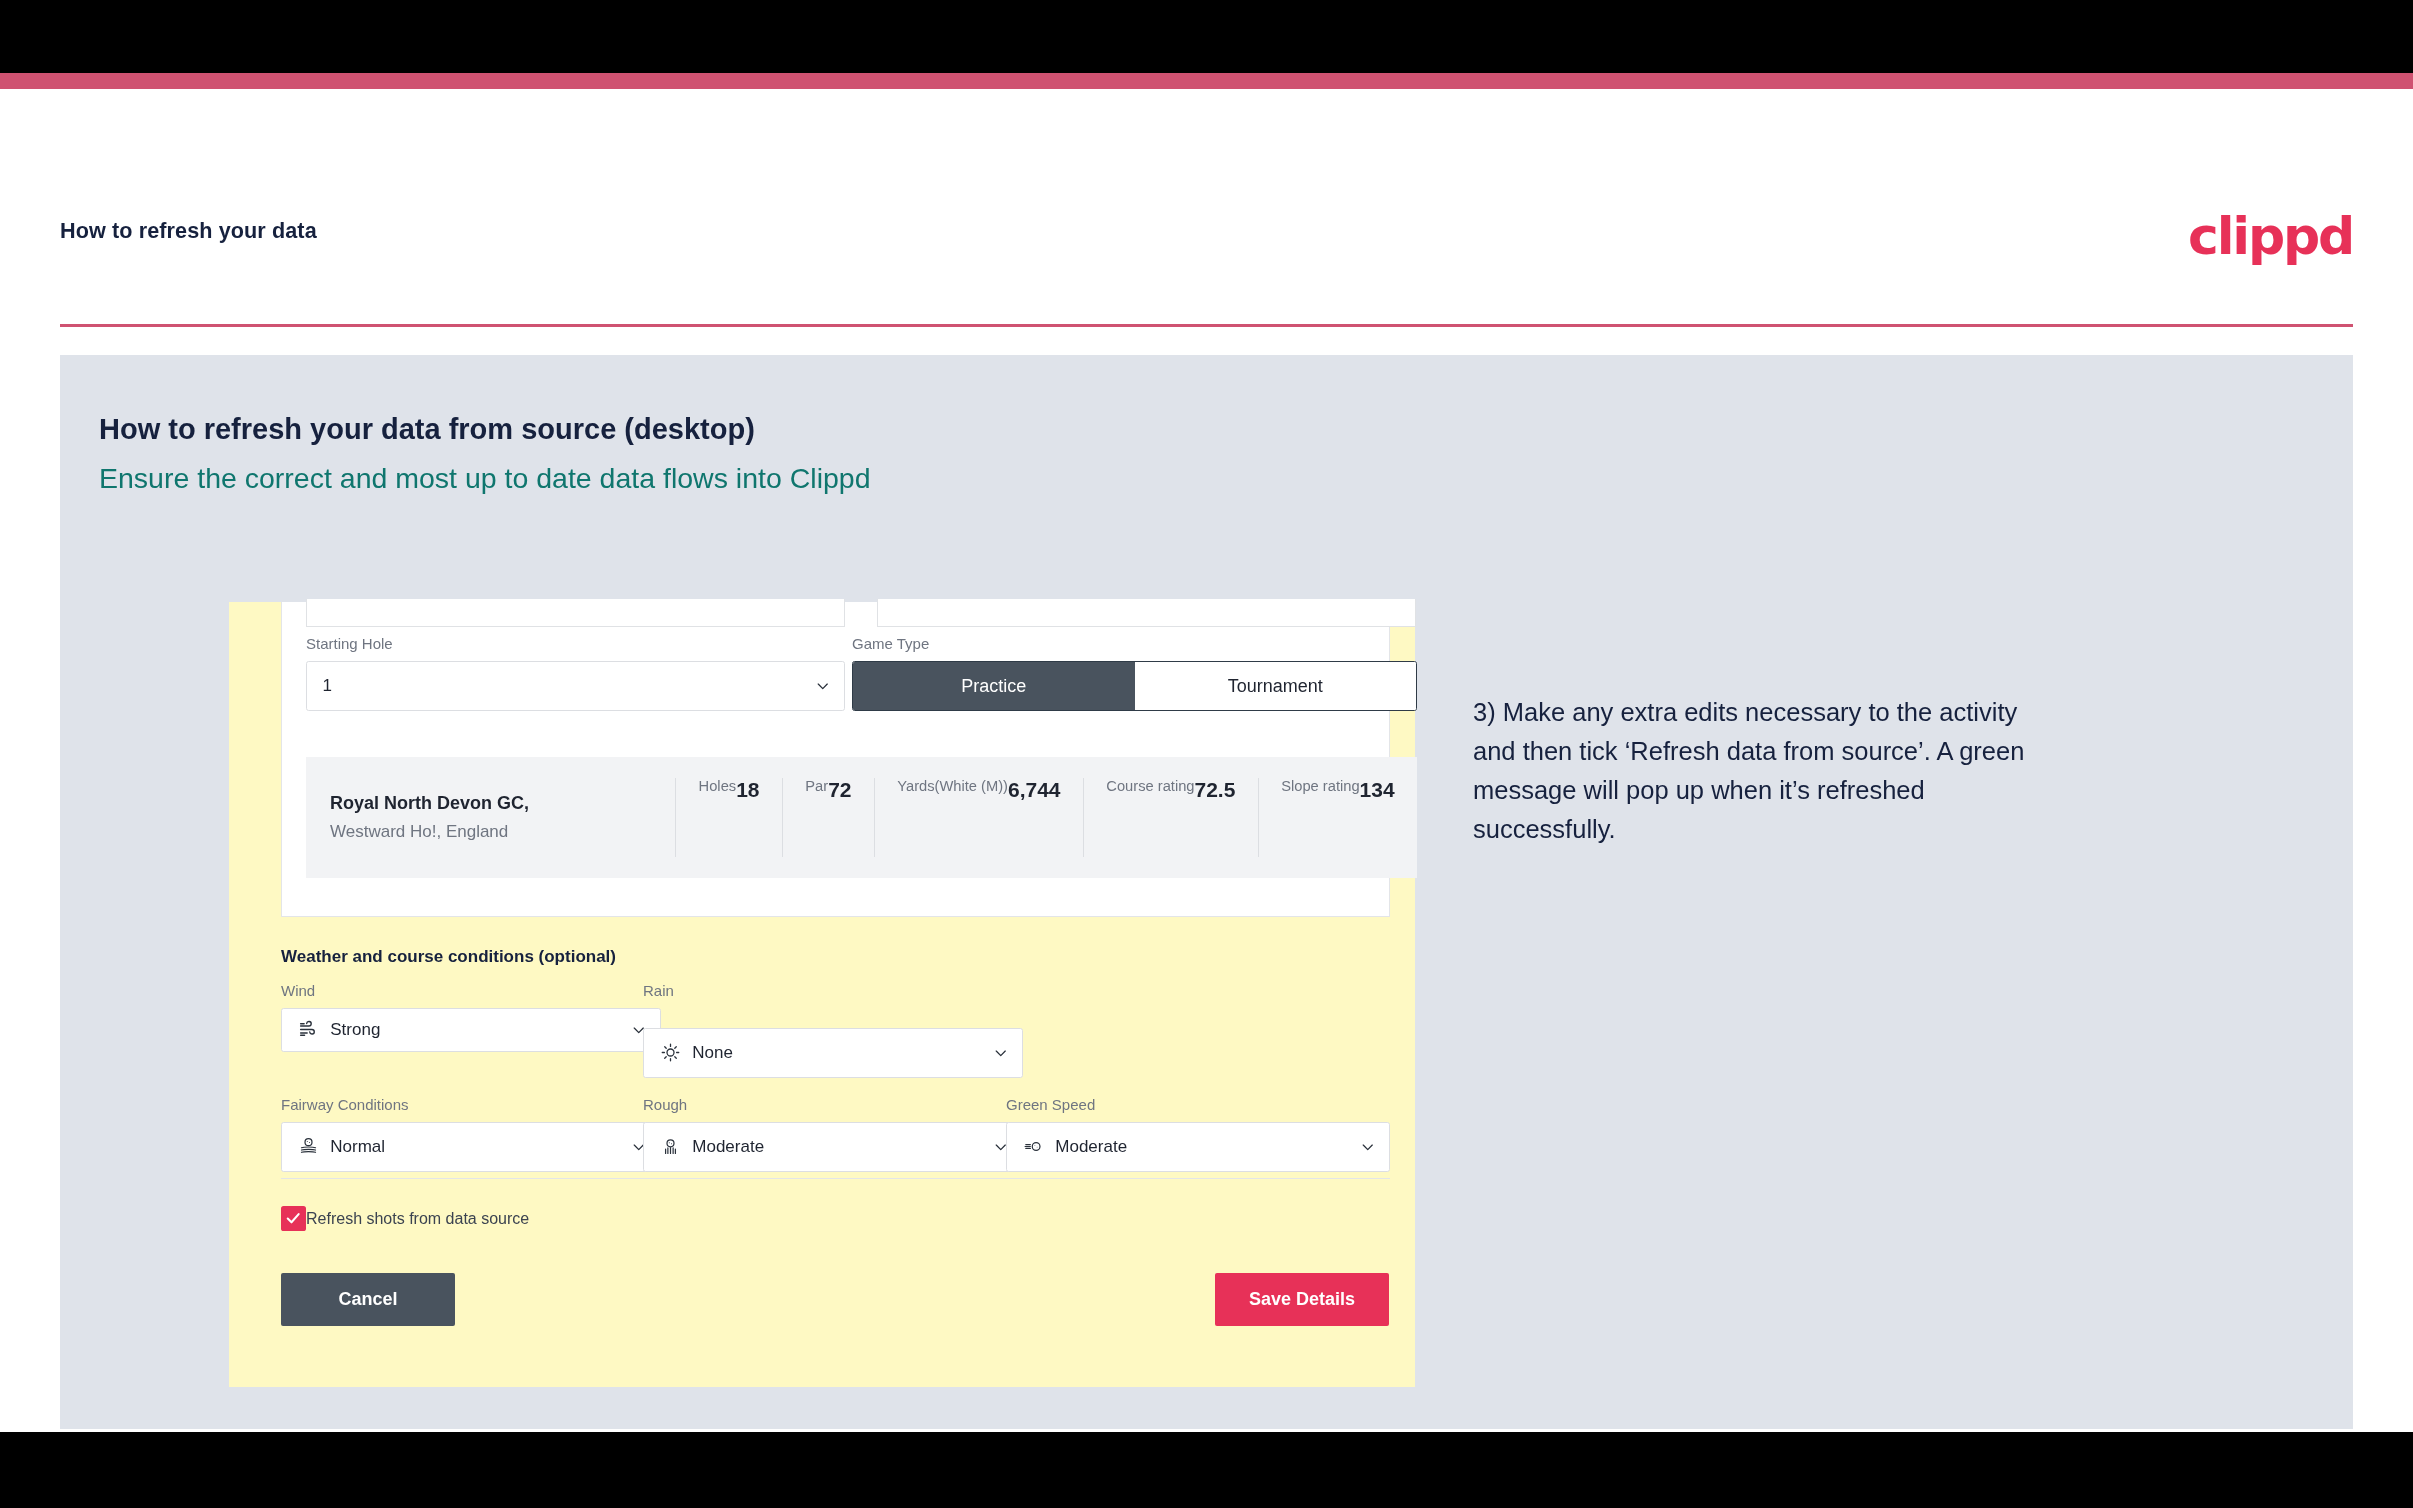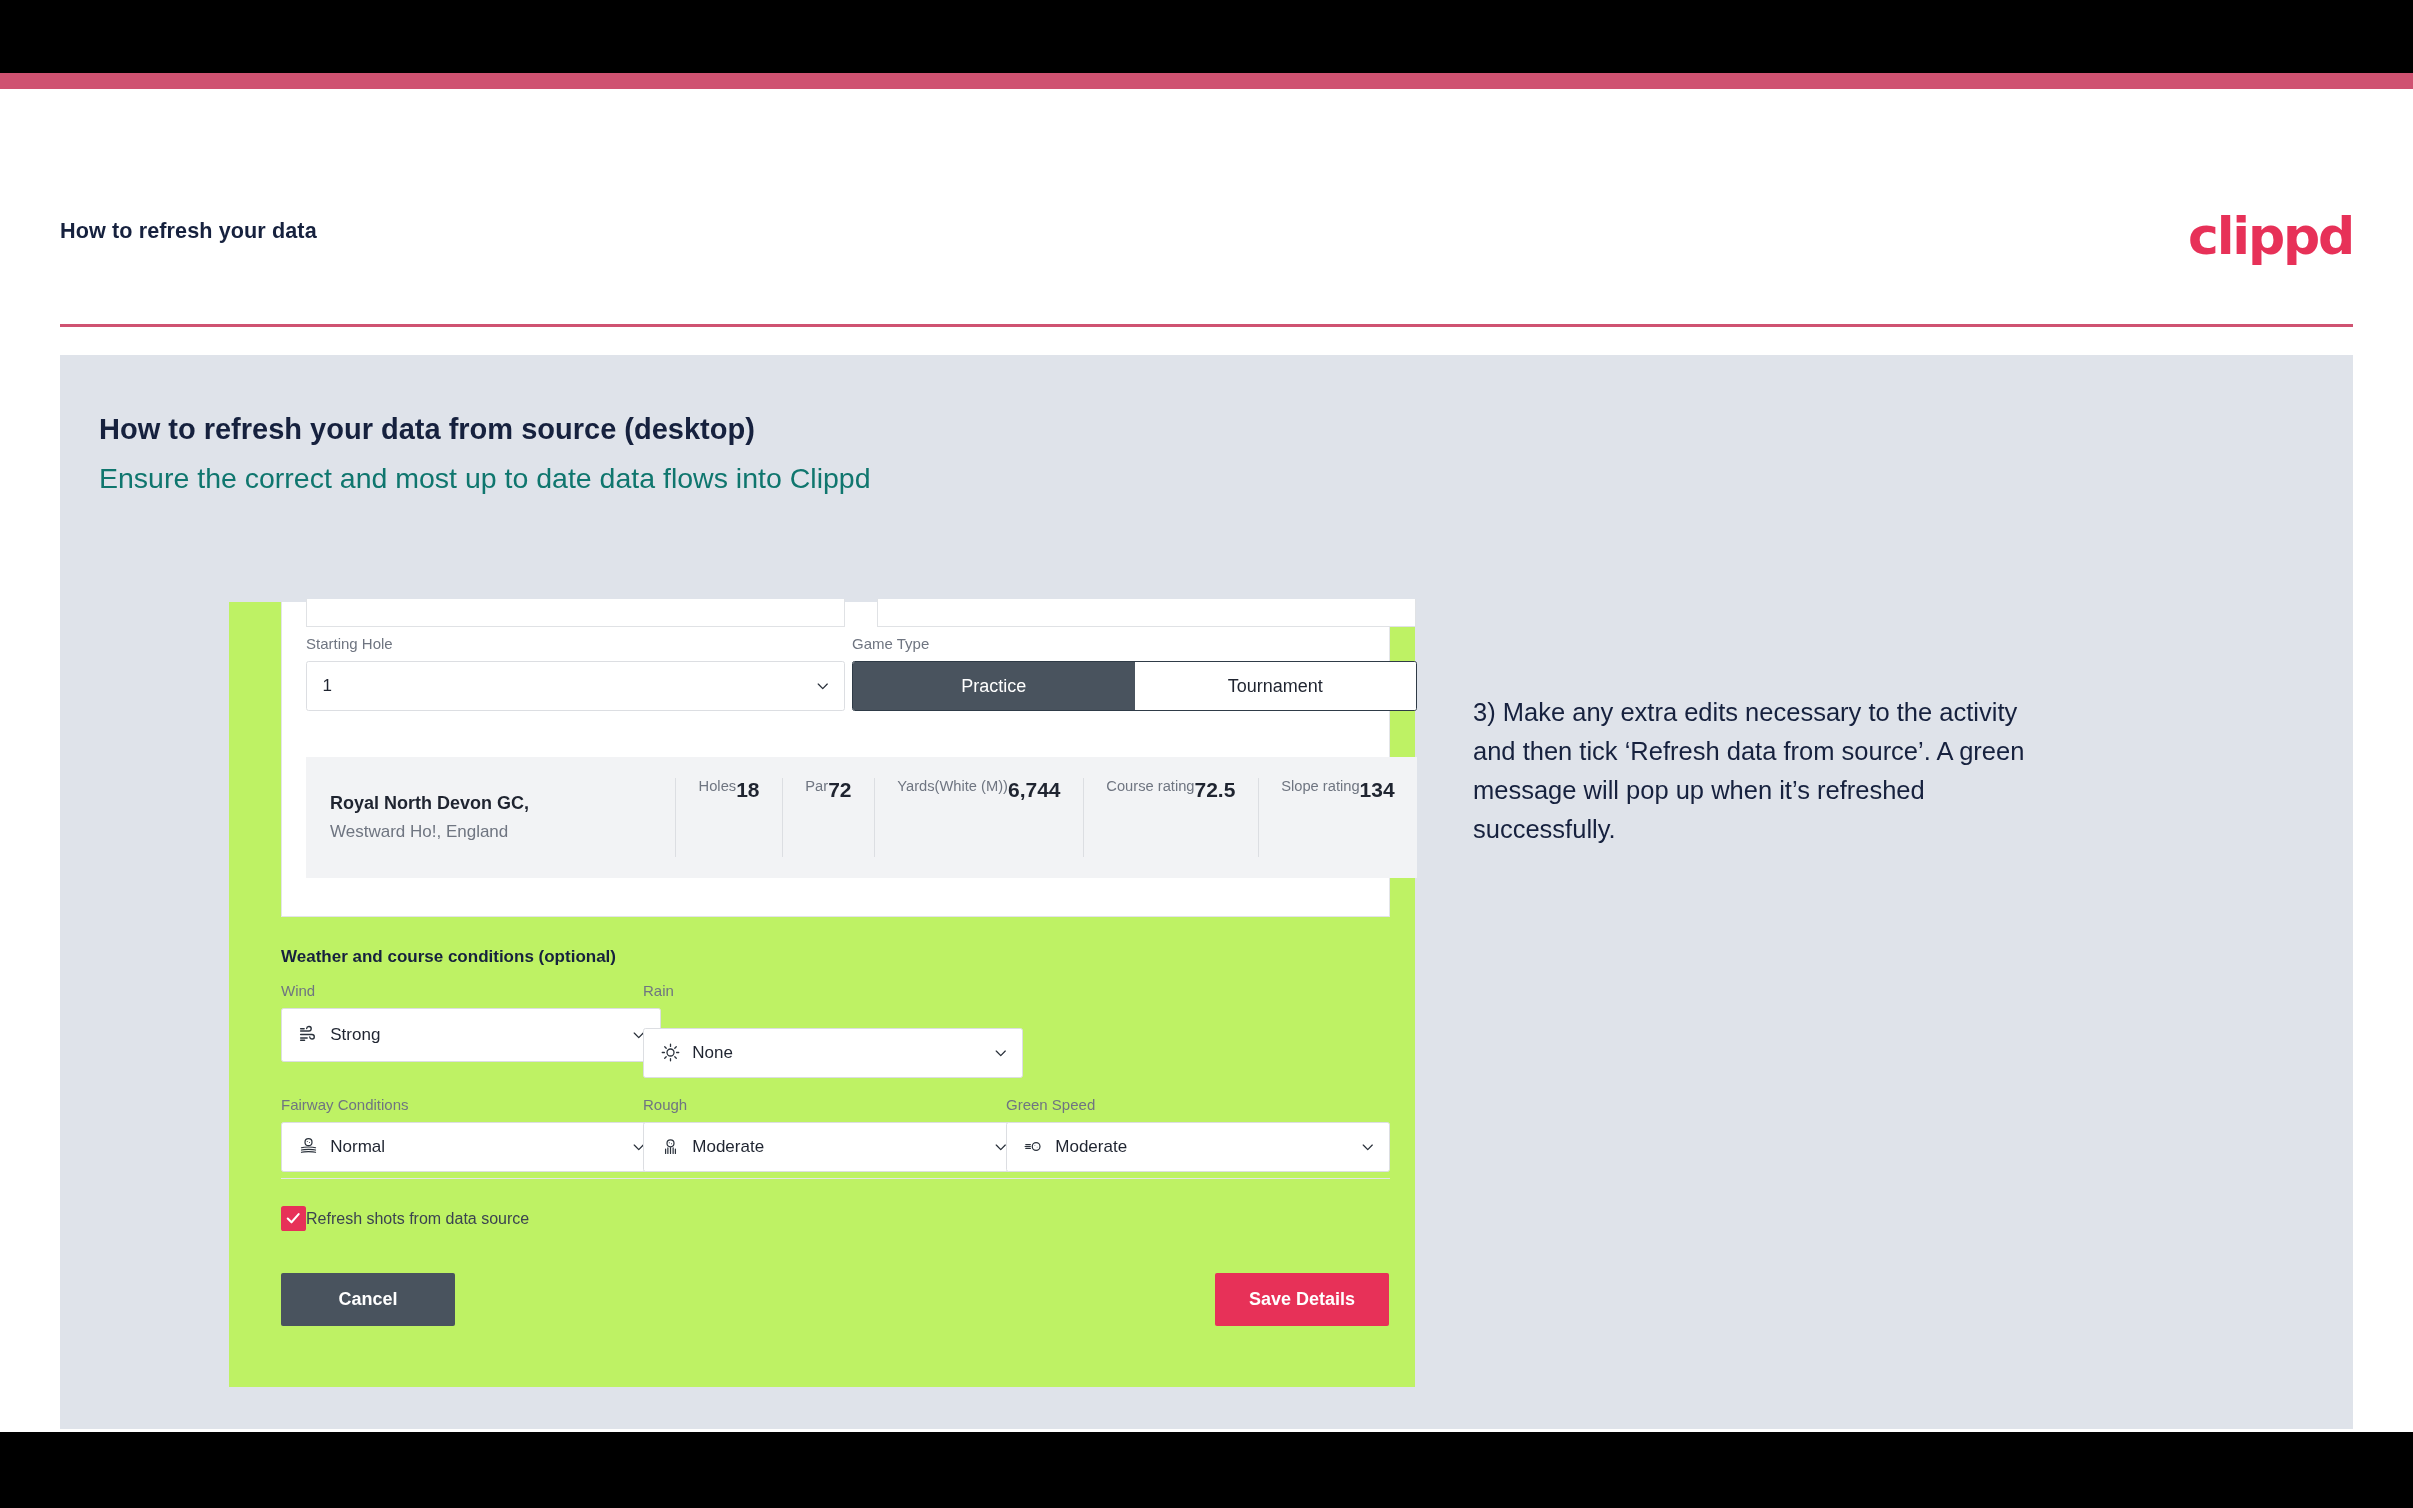--- a/index.html
+++ b/index.html
@@ -100,21 +100,21 @@
     font-size: 25.5px;
     line-height: 39px;
     color: #16213e;
   }
 
   
   .app-card {
     position: absolute;
     left: 229px; top: 513px;
     width: 1186px; height: 785px;
-    background: #bef264;
+    background: #fef9c3;
     box-sizing: border-box;
   }
   .app-inner {
     position: absolute;
     left: 26px; top: 0px;
     width: 1135px; height: 785px;
     box-sizing: border-box;
   }
 
   
@@ -399,21 +399,21 @@
           <div class="stat">
             <span class="stat-label">Slope rating</span>
             <span class="stat-value">134</span>
           </div>
         </div>
       </div>
 
       <div class="sect-title">Weather and course conditions (optional)</div>
 
       <div class="fld-label" style="left:26px; top:380px;">Wind</div>
-      <div class="select-box with-icon" style="left:26px; top:406px; width:380px; height:54px;">
+      <div class="select-box with-icon" style="left:26px; top:406px; width:380px; height:44px;">
         <span class="icon-slot">
           <svg width="21" height="21" viewBox="0 0 24 24" fill="none" stroke="#2b323c" stroke-width="1.6" stroke-linecap="round">
             <path d="M3 8h9.5a2.6 2.6 0 1 0-2.6-2.9"></path>
             <path d="M3 12h13a2.6 2.6 0 1 1-2.6 2.9"></path>
             <path d="M3 16h7.5"></path>
             <path d="M3 5.5h4"></path>
             <path d="M3 18.6h4.5"></path>
           </svg>
         </span>
         <span class="select-value">Strong</span>

